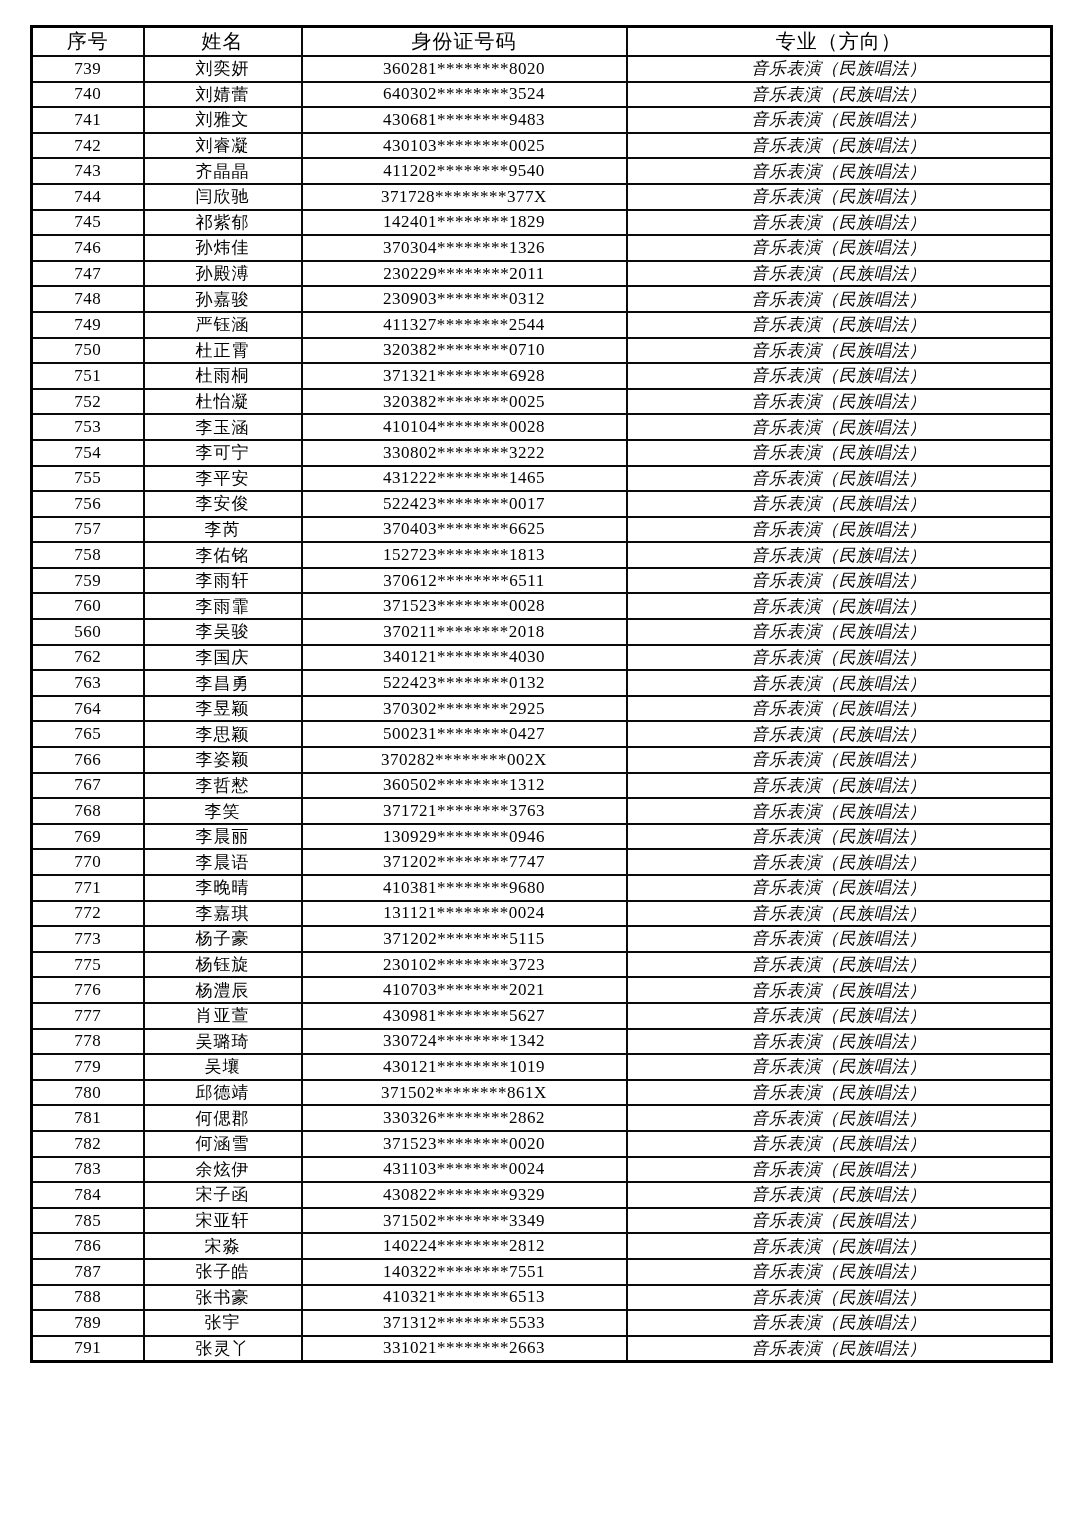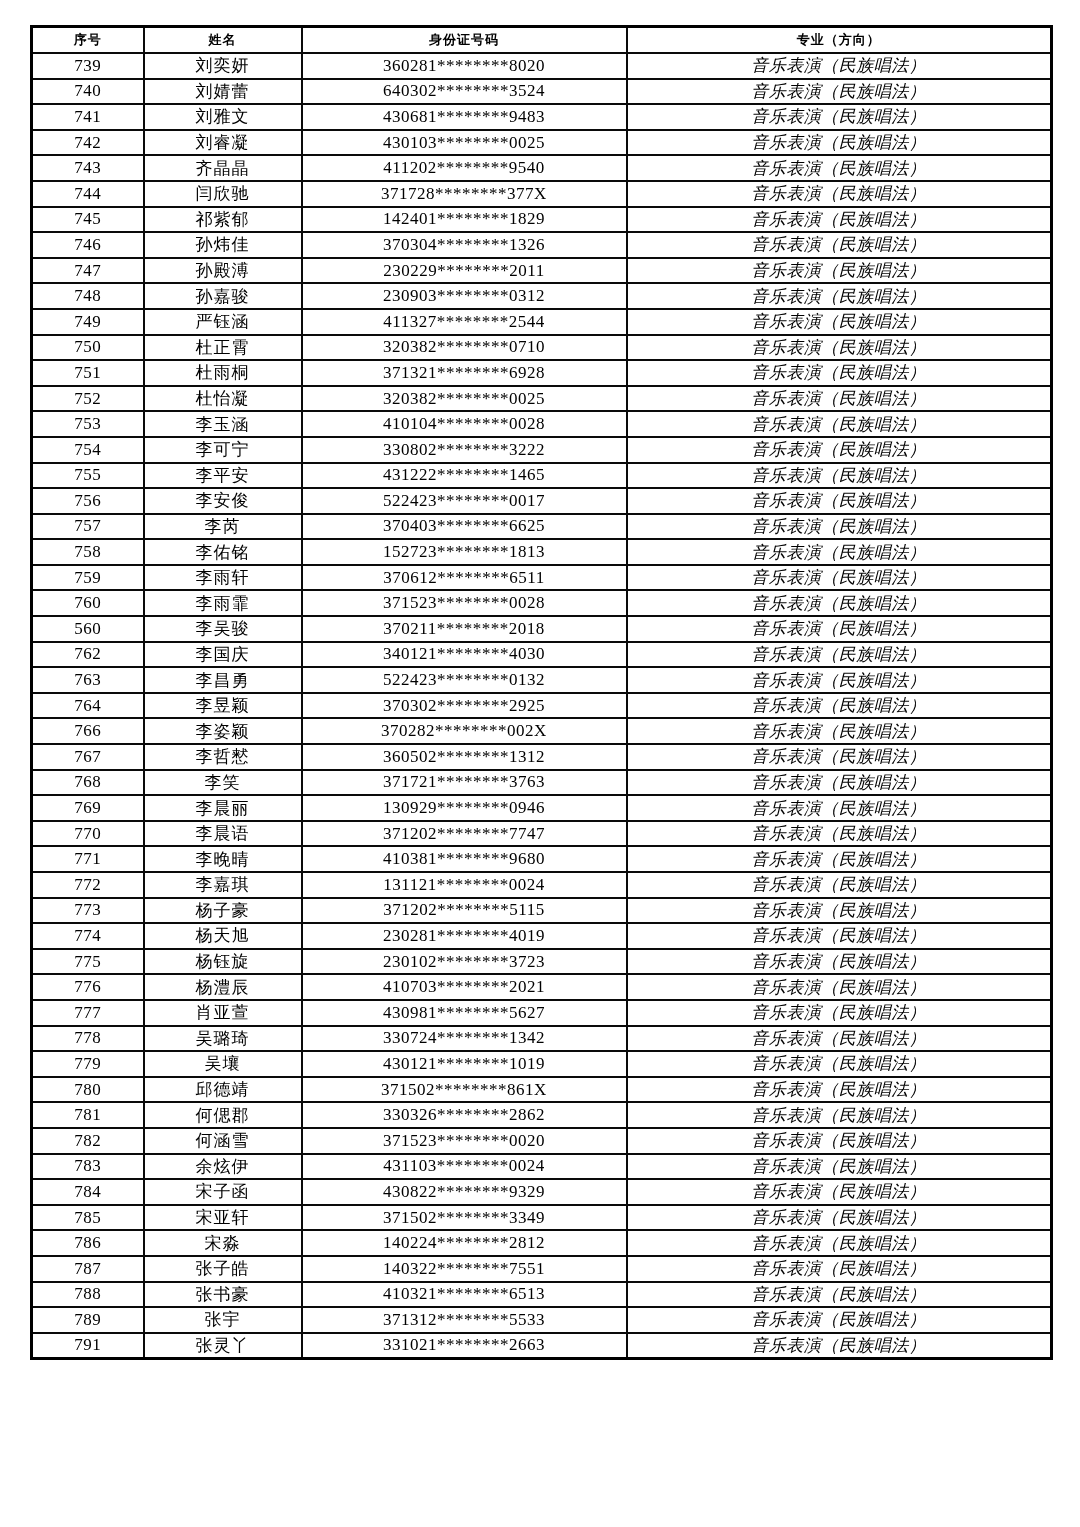--- a/index.html
+++ b/index.html
@@ -29,22 +29,22 @@
   table.roster td {
     border: 2px solid #0a0a0a;
     text-align: center;
     vertical-align: middle;
     padding: 0;
     overflow: hidden;
     white-space: nowrap;
   }
   table.roster thead th {
     height: 24px;
-    font-size: 13px;
-    font-weight: 700;
+    font-size: 20px;
+    font-weight: 400;
     letter-spacing: 1px;
   }
   table.roster tbody td {
     height: 23.6px;
     font-size: 17px;
   }
   td.c-serial { letter-spacing: 0.5px; }
   td.c-name   { letter-spacing: 1px; font-family: Liberation Serif, serif; }
   td.c-id     { letter-spacing: 0.5px; border-radius: 8px; }
   td.c-major  { letter-spacing: 0.5px; font-style: italic; }
@@ -219,20 +219,26 @@
           <td class="c-id">522423********0132</td>
           <td class="c-major">音乐表演（民族唱法）</td>
         </tr>
         <tr>
           <td class="c-serial">764</td>
           <td class="c-name">李昱颖</td>
           <td class="c-id">370302********2925</td>
           <td class="c-major">音乐表演（民族唱法）</td>
         </tr>
         <tr>
+          <td class="c-serial">765</td>
+          <td class="c-name">李思颖</td>
+          <td class="c-id">500231********0427</td>
+          <td class="c-major">音乐表演（民族唱法）</td>
+        </tr>
+        <tr>
           <td class="c-serial">766</td>
           <td class="c-name">李姿颖</td>
           <td class="c-id">370282********002X</td>
           <td class="c-major">音乐表演（民族唱法）</td>
         </tr>
         <tr>
           <td class="c-serial">767</td>
           <td class="c-name">李哲慭</td>
           <td class="c-id">360502********1312</td>
           <td class="c-major">音乐表演（民族唱法）</td>
@@ -264,26 +270,20 @@
         <tr>
           <td class="c-serial">772</td>
           <td class="c-name">李嘉琪</td>
           <td class="c-id">131121********0024</td>
           <td class="c-major">音乐表演（民族唱法）</td>
         </tr>
         <tr>
           <td class="c-serial">773</td>
           <td class="c-name">杨子豪</td>
           <td class="c-id">371202********5115</td>
-          <td class="c-major">音乐表演（民族唱法）</td>
-        </tr>
-        <tr>
-          <td class="c-serial">774</td>
-          <td class="c-name">杨天旭</td>
-          <td class="c-id">230281********4019</td>
           <td class="c-major">音乐表演（民族唱法）</td>
         </tr>
         <tr>
           <td class="c-serial">775</td>
           <td class="c-name">杨钰旋</td>
           <td class="c-id">230102********3723</td>
           <td class="c-major">音乐表演（民族唱法）</td>
         </tr>
         <tr>
           <td class="c-serial">776</td>

